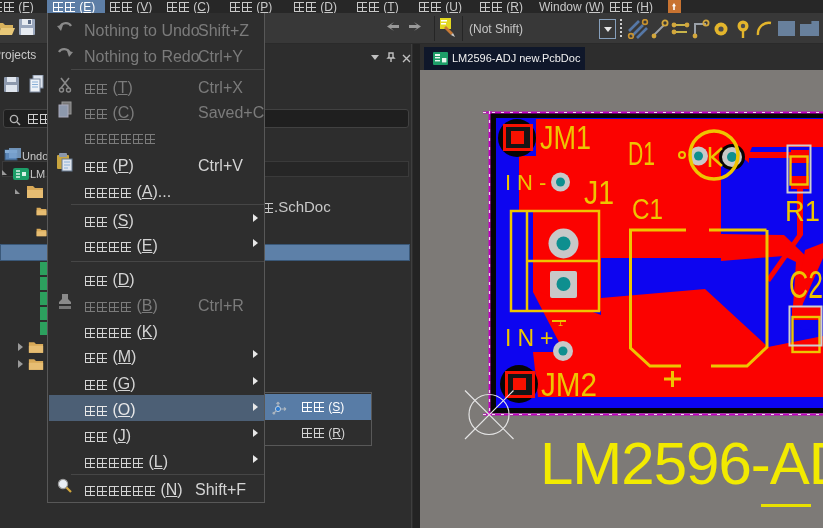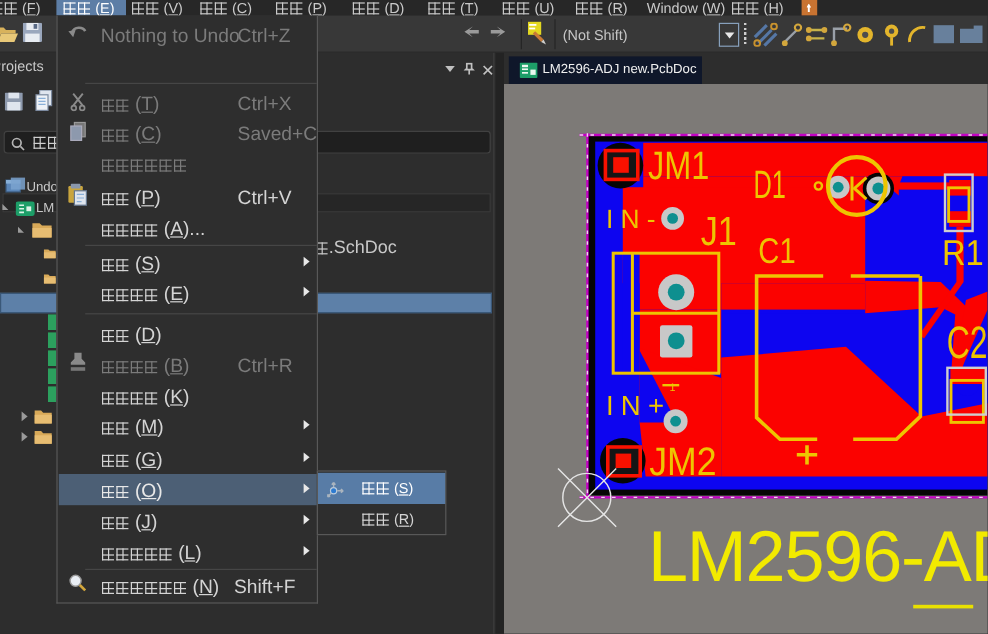--- a/index.html
+++ b/index.html
@@ -298,21 +298,29 @@
  <rect x="761" y="504" width="50" height="3" fill="#e8e000"></rect>
 </svg>
 
 <div id="menu" class="abs" style="left:47px;top:13px;width:218px;height:490px;background:#2e2e2e;border:1px solid #585858;border-top:none">
  <div class="mrow dim" style="top:3px">
       <svg class="abs" style="left:7px;top:3px" width="18" height="16" viewBox="0 0 18 16">
         <path d="M4 8 C6 3 13 3 15 7" stroke="#8a8a8a" stroke-width="2.2" fill="none"></path>
         <path d="M1 7 7 6 5 12z" fill="#8a8a8a"></path>
       </svg>
       <span class="lbl">Nothing to Undo</span>
-      <span class="sc">Ctrl+Z</span>
+      <span class="sc">Shift+Z</span>
+    </div>
+ <div class="mrow dim" style="top:29px">
+      <svg class="abs" style="left:7px;top:3px" width="18" height="16" viewBox="0 0 18 16">
+        <path d="M14 8 C12 3 5 3 3 7" stroke="#8a8a8a" stroke-width="2.2" fill="none"></path>
+        <path d="M17 7 11 6 13 12z" fill="#8a8a8a"></path>
+      </svg>
+      <span class="lbl">Nothing to Redo</span>
+      <span class="sc">Ctrl+Y</span>
     </div>
  <div class="abs" style="left:23px;top:56px;width:193px;height:1px;background:#464646"></div>
  <div class="mrow dim" style="top:60px;--c:#7b7b7b">
       <svg class="abs" style="left:9px;top:4px" width="14" height="16" viewBox="0 0 14 16">
         <path d="M3 1 11 11M11 1 3 11" stroke="#8a8a8a" stroke-width="1.6"></path>
         <circle cx="3.5" cy="13" r="2" fill="none" stroke="#8a8a8a" stroke-width="1.4"></circle>
         <circle cx="10.5" cy="13" r="2" fill="none" stroke="#8a8a8a" stroke-width="1.4"></circle>
       </svg>
       <span class="lbl"><span class="cj"></span><span class="cj"></span> (<u>T</u>)</span>
       <span class="sc">Ctrl+X</span>

